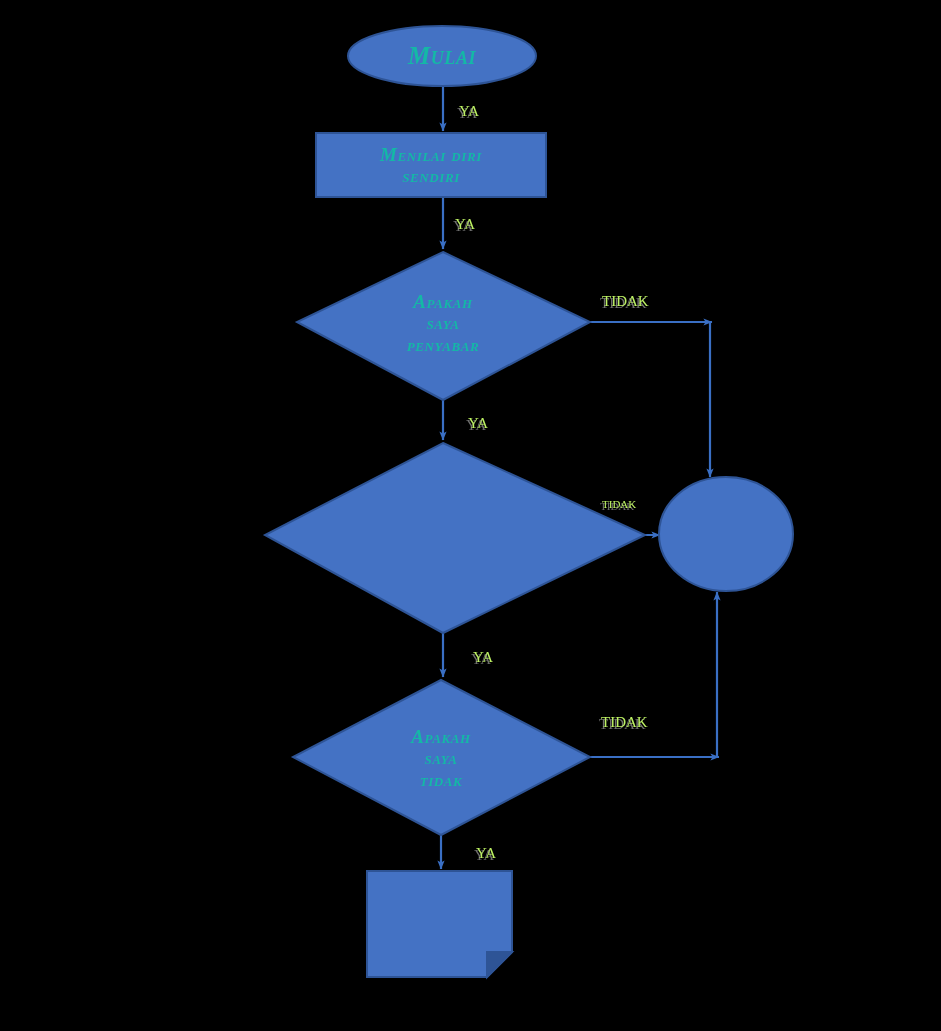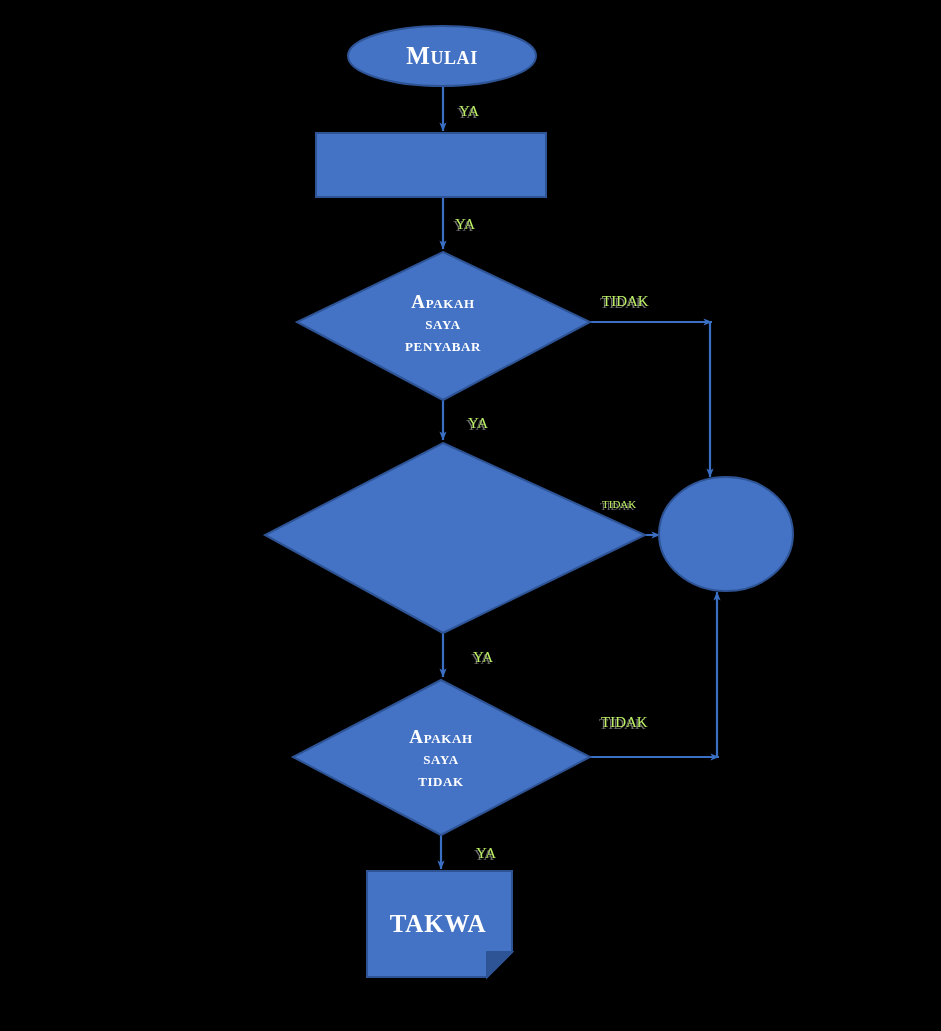--- a/index.html
+++ b/index.html
@@ -19,32 +19,33 @@
   #flow-svg {
     position: absolute;
     left: 0;
     top: 0;
     width: 941px;
     height: 1031px;
   }
   
   .shape-text {
     position: absolute;
-    color: #ffffff;
+    color: #14b8a6;
     text-align: center;
     line-height: 1.12;
     font-family: "Liberation Serif", serif;
     font-variant: small-caps;
     font-weight: bold;
     letter-spacing: 0.6px;
     pointer-events: none;
     display: flex;
     flex-direction: column;
     align-items: center;
     justify-content: center;
+    font-style: italic;
   }
   .t-mulai {
     left: 348px; top: 26px; width: 188px; height: 60px;
     font-size: 25px;
   }
   .t-menilai {
     left: 316px; top: 134px; width: 230px; height: 62px;
     font-size: 19px;
   }
   .t-d1 {
@@ -147,38 +148,39 @@
 
       <path d="M367,871 L512,871 L512,952 L487,977 L367,977 Z"></path>
       <path d="M512,952 L487,977 L487,952 Z" fill="#2E5496" stroke="#2E5496"></path>
     </g>
   </svg>
 
   <div class="shape-text t-mulai">
     <span>Mulai</span>
   </div>
 
+  <div class="shape-text t-menilai">
+    <span>Menilai diri</span>
+    <span>sendiri</span>
+  </div>
 
   <div class="shape-text t-d1">
     <span>Apakah</span>
     <span>saya</span>
     <span>penyabar</span>
   </div>
 
 
   <div class="shape-text t-d3">
     <span>Apakah</span>
     <span>saya</span>
     <span>tidak</span>
   </div>
 
 
-  <div class="shape-text t-takwa">
-    <span>TAKWA</span>
-  </div>
 
   <div class="edge-label lbl-ya1">ya</div>
   <div class="edge-label lbl-ya2">ya</div>
   <div class="edge-label lbl-tdk1">tidak</div>
   <div class="edge-label lbl-ya3">ya</div>
   <div class="edge-label lbl-tdk2">tidak</div>
   <div class="edge-label lbl-ya4">ya</div>
   <div class="edge-label lbl-tdk3">tidak</div>
   <div class="edge-label lbl-ya5">ya</div>
 

